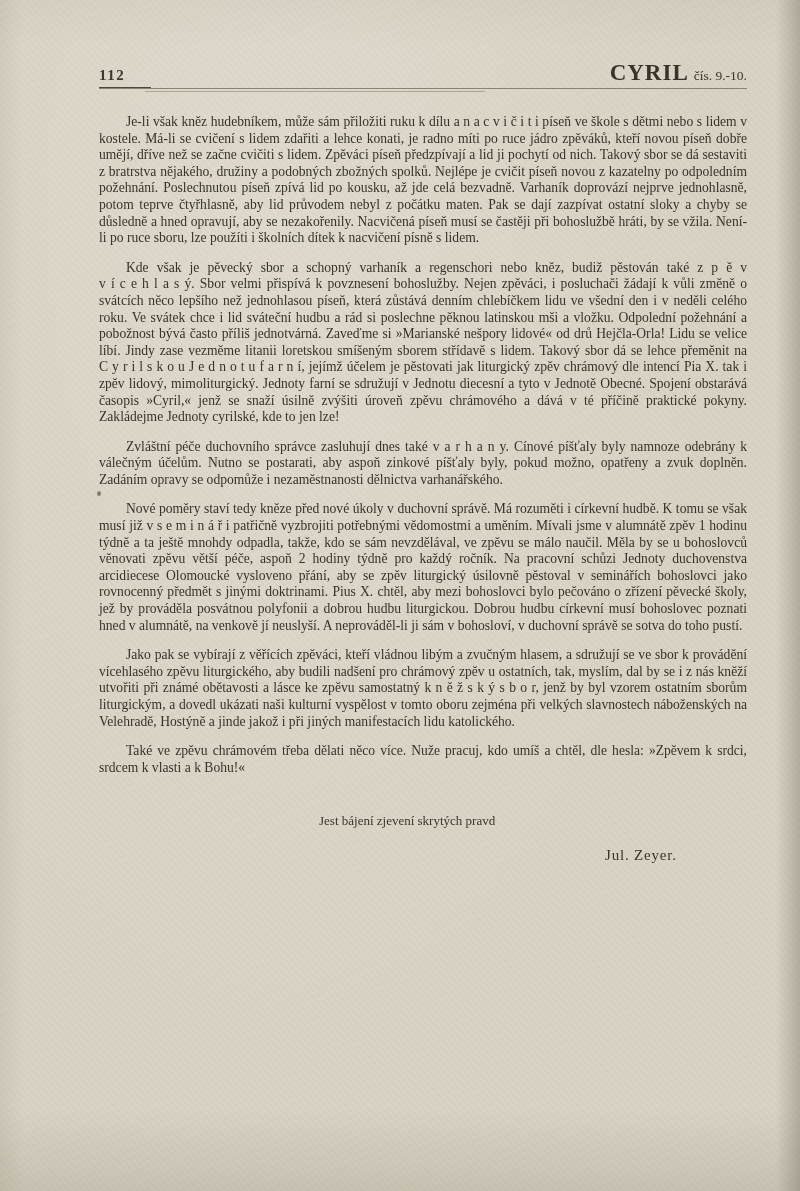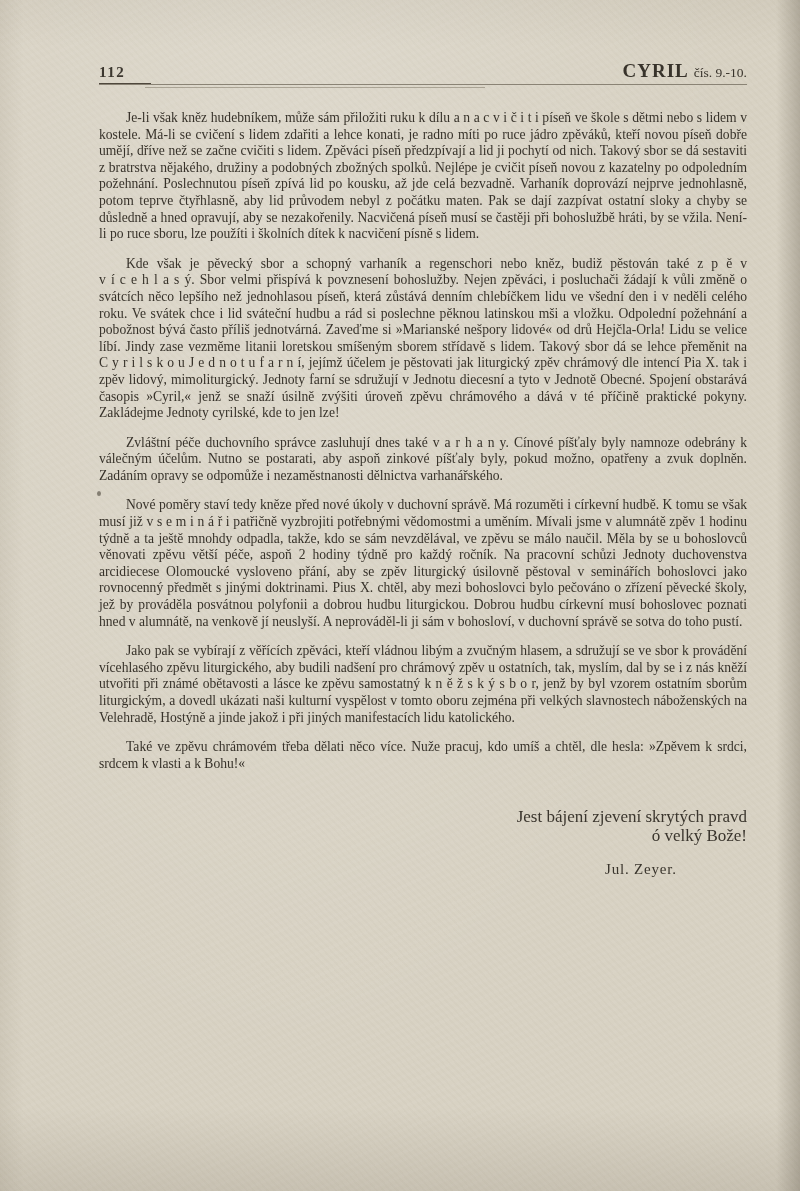--- a/index.html
+++ b/index.html
@@ -34,21 +34,21 @@
     font-weight:bold;
     letter-spacing:1.5px;
     color:#3c372f;
   }
   .journal{
     font-size:13.5px;
     color:#38332b;
     white-space:nowrap;
   }
   .journal .jname{
-    font-size:19px;
+    font-size:23px;
     font-weight:bold;
     letter-spacing:1px;
     margin-right:5px;
   }
   .header-rule{
     position:relative;
     height:6px;
     margin-top:2px;
   }
   .header-rule .line-main{
@@ -70,23 +70,23 @@
     text-align:justify;
     color:#37322a;
   }
   .body-text p{
     margin:0 0 13px 0;
     text-indent:27px;
   }
   .poem{
     margin-top:36px;
     margin-left:220px;
-    font-size:17px;
+    font-size:13px;
     line-height:18.5px;
-    text-align:right;
+    text-align:left;
     color:#3a352d;
   }
   .poem-author{
     margin-top:16px;
     margin-left:506px;
     font-size:15px;
     letter-spacing:0.8px;
     color:#3a352d;
   }
   .speck{
@@ -116,21 +116,20 @@
       <p>Je-li však kněz hudebníkem, může sám přiložiti ruku k dílu a n&nbsp;a&nbsp;c&nbsp;v&nbsp;i&nbsp;č&nbsp;i&nbsp;t&nbsp;i píseň ve škole s dětmi nebo s lidem v kostele. Má-li se cvičení s lidem zdařiti a lehce konati, je radno míti po ruce jádro zpěváků, kteří novou píseň dobře umějí, dříve než se začne cvičiti s lidem. Zpěváci píseň předzpívají a lid ji pochytí od nich. Takový sbor se dá sestaviti z bratrstva nějakého, družiny a podobných zbožných spolků. Nejlépe je cvičit píseň novou z kazatelny po odpoledním požehnání. Poslechnutou píseň zpívá lid po kousku, až jde celá bezvadně. Varhaník doprovází nejprve jednohlasně, potom teprve čtyřhlasně, aby lid průvodem nebyl z počátku maten. Pak se dají zazpívat ostatní sloky a chyby se důsledně a hned opravují, aby se nezakořenily. Nacvičená píseň musí se častěji při bohoslužbě hráti, by se vžila. Není-li po ruce sboru, lze použíti i školních dítek k nacvičení písně s lidem.</p>
       <p>Kde však je pěvecký sbor a schopný varhaník a regenschori nebo kněz, budiž pěstován také z&nbsp;p&nbsp;ě&nbsp;v v&nbsp;í&nbsp;c&nbsp;e&nbsp;h&nbsp;l&nbsp;a&nbsp;s&nbsp;ý. Sbor velmi přispívá k povznesení bohoslužby. Nejen zpěváci, i posluchači žádají k vůli změně o svátcích něco lepšího než jednohlasou píseň, která zůstává denním chlebíčkem lidu ve všední den i v neděli celého roku. Ve svátek chce i lid sváteční hudbu a rád si poslechne pěknou latinskou mši a vložku. Odpolední požehnání a pobožnost bývá často příliš jednotvárná. Zaveďme si »Marianské nešpory lidové« od drů Hejčla-Orla! Lidu se velice líbí. Jindy zase vezměme litanii loretskou smíšeným sborem střídavě s lidem. Takový sbor dá se lehce přeměnit na C&nbsp;y&nbsp;r&nbsp;i&nbsp;l&nbsp;s&nbsp;k&nbsp;o&nbsp;u J&nbsp;e&nbsp;d&nbsp;n&nbsp;o&nbsp;t&nbsp;u f&nbsp;a&nbsp;r&nbsp;n&nbsp;í, jejímž účelem je pěstovati jak liturgický zpěv chrámový dle intencí Pia X. tak i zpěv lidový, mimoliturgický. Jednoty farní se sdružují v Jednotu diecesní a tyto v Jednotě Obecné. Spojení obstarává časopis »Cyril,« jenž se snaží úsilně zvýšiti úroveň zpěvu chrámového a dává v té příčině praktické pokyny. Zakládejme Jednoty cyrilské, kde to jen lze!</p>
       <p>Zvláštní péče duchovního správce zasluhují dnes také v&nbsp;a&nbsp;r&nbsp;h&nbsp;a&nbsp;n&nbsp;y. Cínové píšťaly byly namnoze odebrány k válečným účelům. Nutno se postarati, aby aspoň zinkové píšťaly byly, pokud možno, opatřeny a zvuk doplněn. Zadáním opravy se odpomůže i nezaměstnanosti dělnictva varhanářského.</p>
       <p>Nové poměry staví tedy kněze před nové úkoly v duchovní správě. Má rozuměti i církevní hudbě. K tomu se však musí již v s&nbsp;e&nbsp;m&nbsp;i&nbsp;n&nbsp;á&nbsp;ř&nbsp;i patřičně vyzbrojiti potřebnými vědomostmi a uměním. Mívali jsme v alumnátě zpěv 1 hodinu týdně a ta ještě mnohdy odpadla, takže, kdo se sám nevzdělával, ve zpěvu se málo naučil. Měla by se u bohoslovců věnovati zpěvu větší péče, aspoň 2 hodiny týdně pro každý ročník. Na pracovní schůzi Jednoty duchovenstva arcidiecese Olomoucké vysloveno přání, aby se zpěv liturgický úsilovně pěstoval v seminářích bohoslovci jako rovnocenný předmět s jinými doktrinami. Pius X. chtěl, aby mezi bohoslovci bylo pečováno o zřízení pěvecké školy, jež by prováděla posvátnou polyfonii a dobrou hudbu liturgickou. Dobrou hudbu církevní musí bohoslovec poznati hned v alumnátě, na venkově jí neuslyší. A neprováděl-li ji sám v bohosloví, v duchovní správě se sotva do toho pustí.</p>
       <p>Jako pak se vybírají z věřících zpěváci, kteří vládnou libým a zvučným hlasem, a sdružují se ve sbor k provádění vícehlasého zpěvu liturgického, aby budili nadšení pro chrámový zpěv u ostatních, tak, myslím, dal by se i z nás kněží utvořiti při známé obětavosti a lásce ke zpěvu samostatný k&nbsp;n&nbsp;ě&nbsp;ž&nbsp;s&nbsp;k&nbsp;ý s&nbsp;b&nbsp;o&nbsp;r, jenž by byl vzorem ostatním sborům liturgickým, a dovedl ukázati naši kulturní vyspělost v tomto oboru zejména při velkých slavnostech náboženských na Velehradě, Hostýně a jinde jakož i při jiných manifestacích lidu katolického.</p>
       <p>Také ve zpěvu chrámovém třeba dělati něco více. Nuže pracuj, kdo umíš a chtěl, dle hesla: »Zpěvem k srdci, srdcem k vlasti a k Bohu!«</p>
     </div>
 
     <div class="poem">
       <div>Jest bájení zjevení skrytých pravd</div>
-      <div>ó velký Bože!</div>
     </div>
 
     <div class="poem-author">Jul. Zeyer.</div>
 
   </div>
 
   <span class="speck" style="left:97px;top:491px;width:4px;height:5px;"></span>
 </div>
 
 </body></html>

